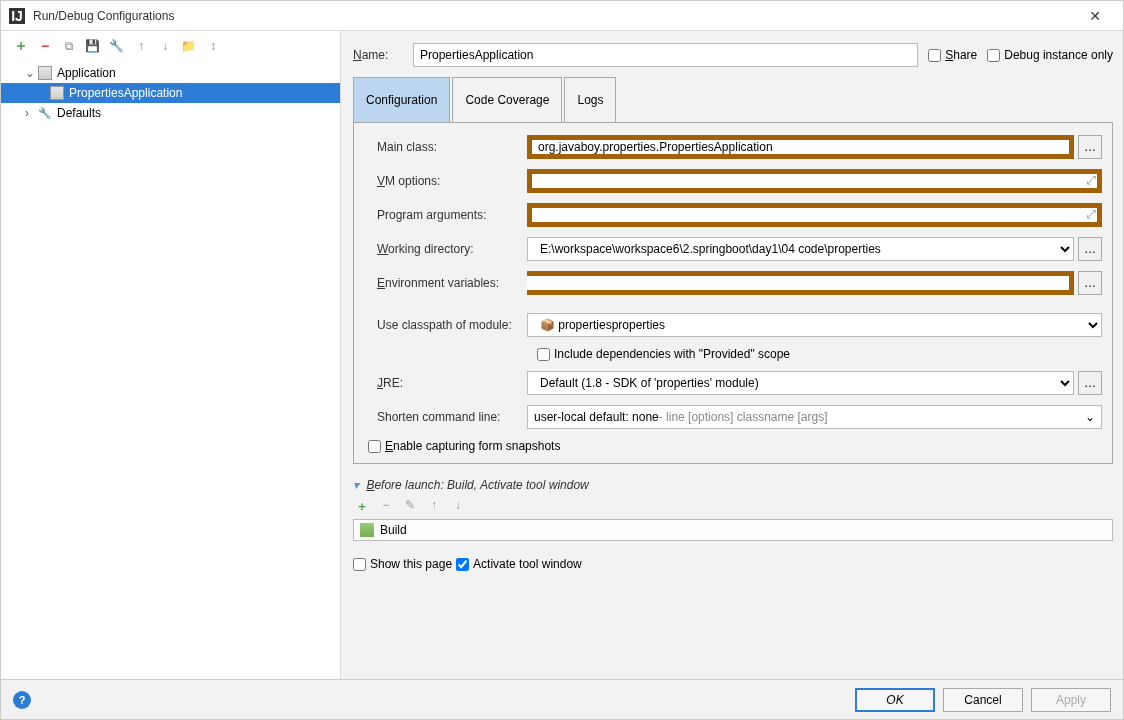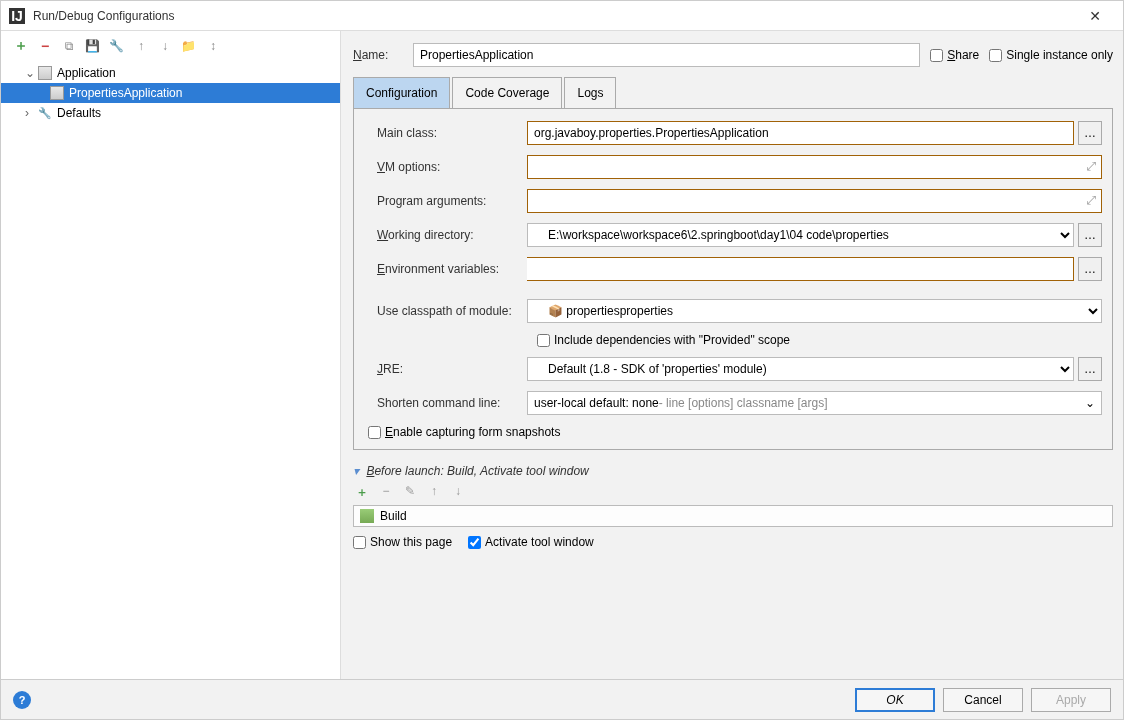--- a/index.html
+++ b/index.html
@@ -24,28 +24,28 @@
 .tree-row.level2 { padding-left: 48px; }
 .app-icon-sq { width: 14px; height: 14px; background: linear-gradient(#e8e8e8,#ccc); border: 1px solid #999; }
 .wrench-icon::before { content: "🔧"; font-size: 11px; }
 .main { flex: 1; display: flex; flex-direction: column; padding: 12px 10px 0 12px; overflow: hidden; }
 .name-row { display: flex; align-items: center; margin-bottom: 10px; }
 .form-label { min-width: 60px; color: #333; }
 .underline { text-decoration: underline; }
 input[type="text"].field { flex: 1; height: 24px; border: 1px solid #bbb; padding: 0 6px; background: #fff; }
 .checkbox-row { display: flex; align-items: center; gap: 4px; margin-left: 10px; }
 .tabs { display: flex; border-bottom: 1px solid #aaa; }
-.tab { padding: 8px 12px; border: 1px solid #aaa; border-bottom: none; background: #f2f2f2; margin-right: 2px; cursor: pointer; }
+.tab { padding: 15px 12px; border: 1px solid #aaa; border-bottom: none; background: #f2f2f2; margin-right: 2px; cursor: pointer; }
 .tab.active { background: #bcd6f0; }
 .tabpage { border: 1px solid #aaa; border-top: none; padding: 12px 10px 0 14px; }
 .form-row { display: flex; align-items: center; margin-bottom: 10px; }
 .form-row .flabel { width: 150px; color: #333; margin-left: 9px; }
 .form-row .fcontrol { flex: 1; display: flex; align-items: center; }
-.form-row .fcontrol input[type="text"] { width: 100%; height: 24px; border: 1px solid #a16207; padding: 0 6px; background: #fff; }
-.form-row .fcontrol select { width: 100%; height: 24px; border: 1px solid #bbb; background: #fff; padding: 0 16px; }
+.form-row .fcontrol input[type="text"] { width: 100%; height: 24px; border: 5px solid #a16207; padding: 0 6px; background: #fff; }
+.form-row .fcontrol select { width: 100%; height: 24px; border: 1px solid #bbb; background: #fff; padding: 0 8px; }
 .browse-btn { width: 24px; height: 24px; border: 1px solid #aaa; background: #f0f0f0; margin-left: 4px; display: inline-flex; align-items: center; justify-content: center; cursor: pointer; }
 .expand-icon { position: absolute; right: 6px; top: 4px; color: #999; font-size: 12px; pointer-events: none; }
 .rel { position: relative; }
 .red-highlight { border: 1px solid #d33 !important; box-shadow: 0 0 0 1px #d33; }
 .section-header { color: #333; margin: 14px 0 6px 0; font-style: italic; }
 .section-header .tri { color: #5b8ed0; margin-right: 4px; }
 .before-toolbar { display: flex; gap: 10px; padding: 0 2px 4px 2px; }
 .before-toolbar .bt { color: #999; cursor: pointer; width: 14px; text-align: center; }
 .before-toolbar .bt.green { color: #4b9d4b; font-weight: bold; }
 .build-row { border: 1px solid #bbb; background: #fdfdfd; padding: 3px 6px; display: flex; align-items: center; }
@@ -106,21 +106,21 @@
     <div class="main">
       <div class="name-row">
         <span class="form-label"><span class="underline">N</span>ame:</span>
         <input type="text" class="field" value="PropertiesApplication" style="">
         <label class="checkbox-row">
           <input type="checkbox" style="">
           <span><span class="underline">S</span>hare</span>
         </label>
         <label class="checkbox-row">
           <input type="checkbox" style="">
-          <span>Single instance only</span>
+          <span>Debug instance only</span>
         </label>
       </div>
 
       <div class="tabs">
         <div class="tab active">Configuration</div>
         <div class="tab">Code Coverage</div>
         <div class="tab">Logs</div>
       </div>
 
       <div class="tabpage">
@@ -220,21 +220,21 @@
         <span class="bt green">＋</span>
         <span class="bt">−</span>
         <span class="bt">✎</span>
         <span class="bt">↑</span>
         <span class="bt">↓</span>
       </div>
       <div class="build-row">
         <span class="build-icon"></span>
         <span>Build</span>
       </div>
-      <div style="display:flex;gap:16px;margin-top:8px">
+      <div style="display:flex;gap:4px;margin-top:16px">
         <label class="checkbox-row" style="margin-left:0">
           <input type="checkbox" style="">
           <span>Show this page</span>
         </label>
         <label class="checkbox-row" style="margin-left:0">
           <input type="checkbox" checked="" style="">
           <span>Activate tool window</span>
         </label>
       </div>
     </div>

